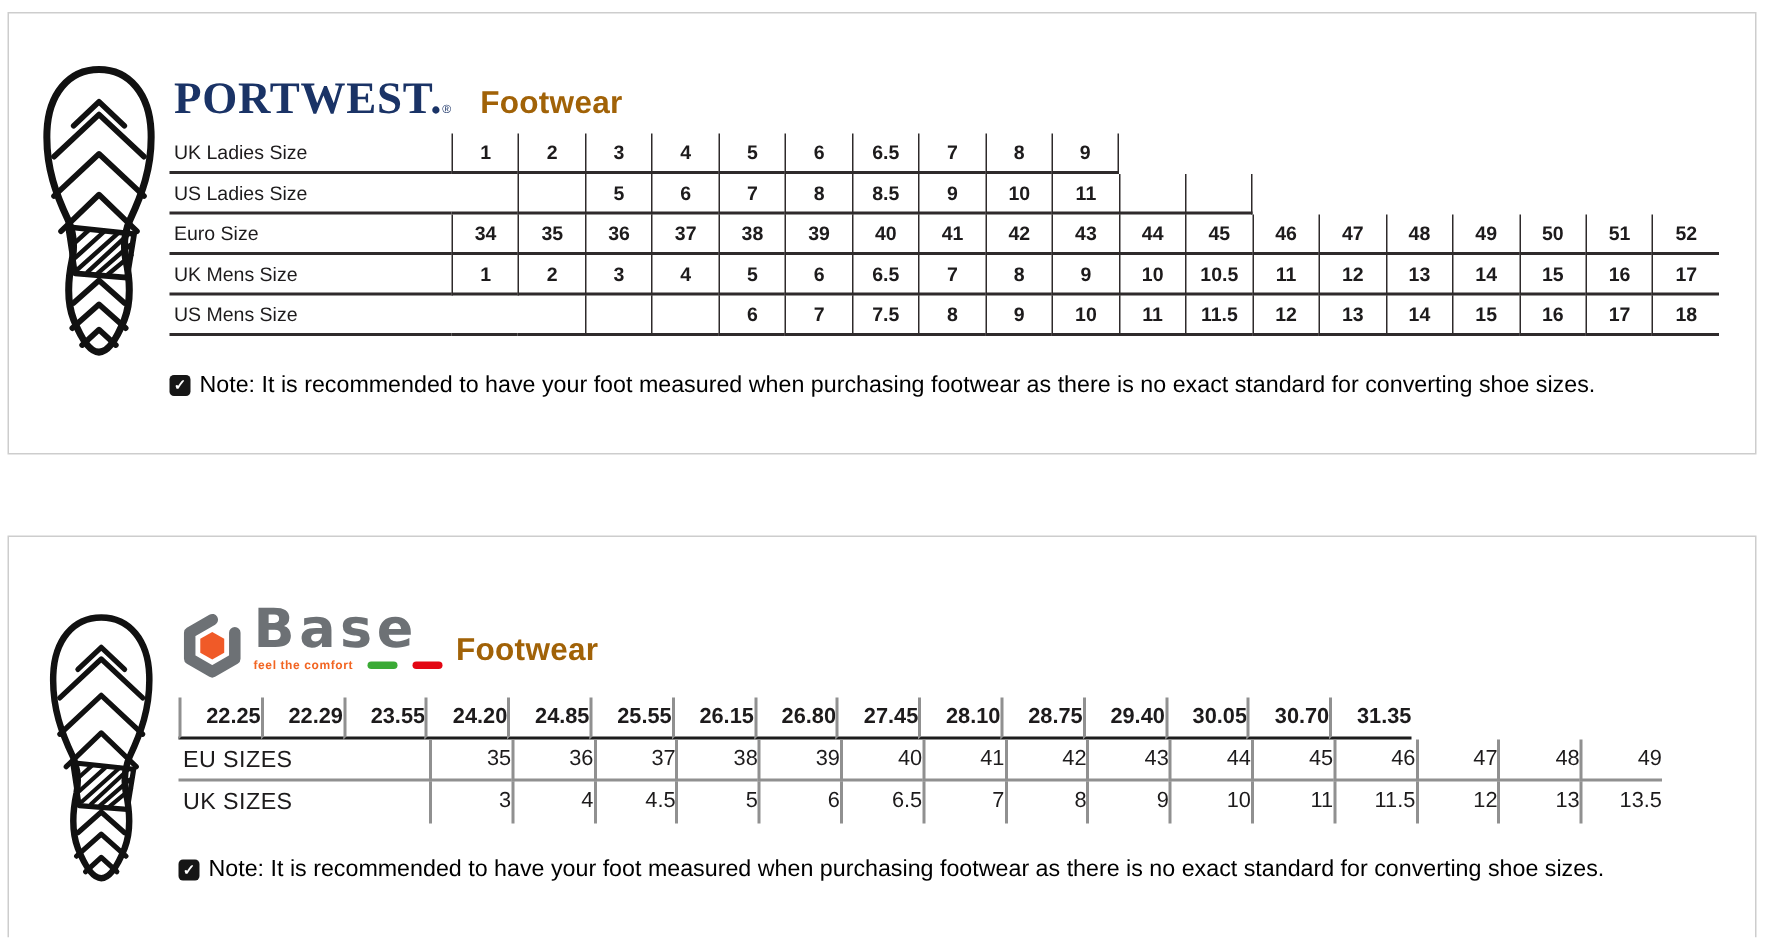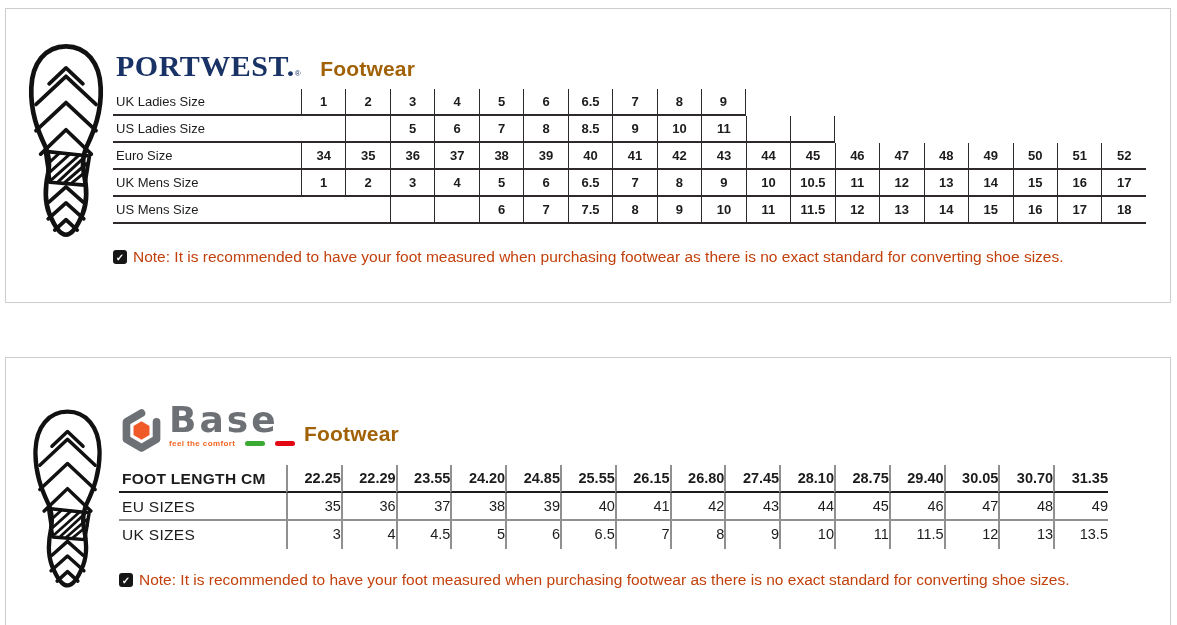--- a/index.html
+++ b/index.html
@@ -59,21 +59,21 @@
   .bs-table .r2 .bb { border-bottom:none; }
   .bs-table .bold .tcell, .bs-table .bold .tlabel { font-weight:bold; }
 
   
   .note { position:absolute; display:flex; align-items:center; }
   #panel-portwest .note { left:107px; top:239px; }
   #panel-base     .note { left:113px; top:213px; }
   .note-icon { display:inline-flex; align-items:center; justify-content:center;
                width:14px; height:14px; background:#161616; color:#fff; border-radius:3px;
                font-size:10px; font-weight:bold; margin-right:6px; flex:0 0 auto; }
-  .note-text { font-size:15.5px; color:#c2410c; }
+  .note-text { font-size:15.5px; color:#000000; }
 </style>
 </head>
 <body>
 
 <div class="page">
 
   <section class="panel" id="panel-portwest">
 
     <svg class="sole" viewBox="0 0 96 210">
       <g fill="none" stroke="#111" stroke-width="4" stroke-linejoin="round" stroke-linecap="round">
@@ -252,21 +252,20 @@
           <span class="bs-tagline">feel the comfort</span>
           <span class="flag-bar flag-green"></span>
           <span class="flag-bar flag-red"></span>
         </div>
       </div>
       <span class="fw-title">Footwear</span>
     </div>
 
     <div class="table bs-table">
         <div class="trow r0 bold">
-          <div class="tlabel bb">FOOT LENGTH CM</div>
           <div class="tcell bl bb">22.25</div>
           <div class="tcell bl bb">22.29</div>
           <div class="tcell bl bb">23.55</div>
           <div class="tcell bl bb">24.20</div>
           <div class="tcell bl bb">24.85</div>
           <div class="tcell bl bb">25.55</div>
           <div class="tcell bl bb">26.15</div>
           <div class="tcell bl bb">26.80</div>
           <div class="tcell bl bb">27.45</div>
           <div class="tcell bl bb">28.10</div>

